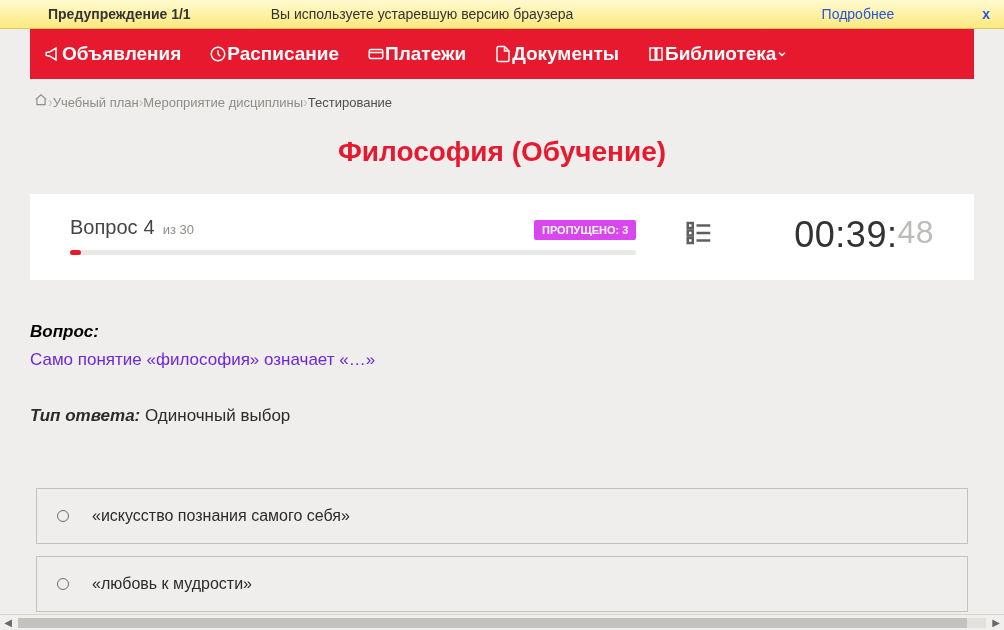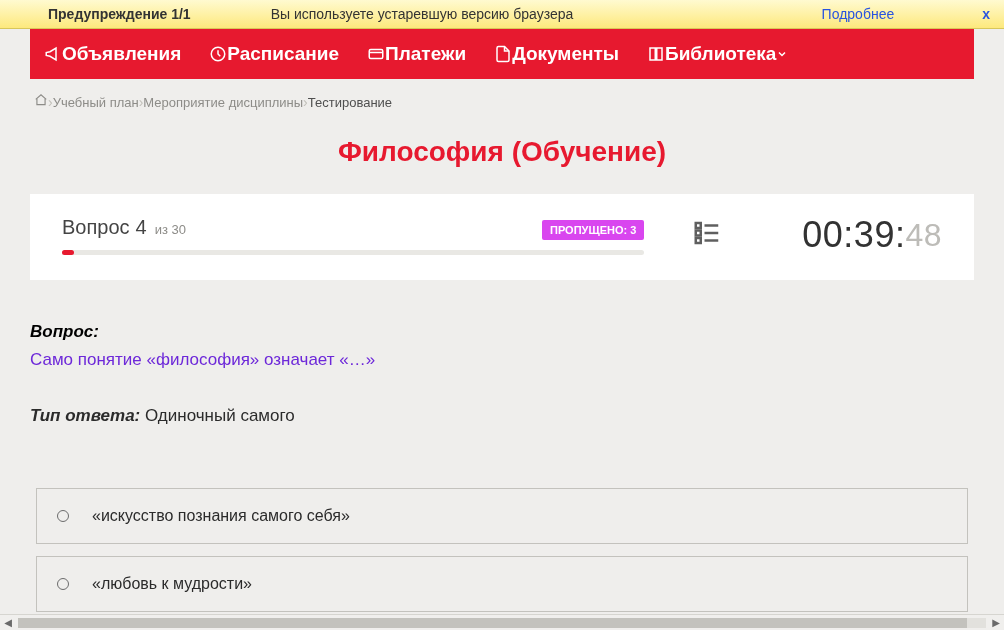--- a/index.html
+++ b/index.html
@@ -77,21 +77,21 @@
     color: #e7192f;
     font-size: 28px;
     font-weight: 700;
     margin: 12px 0 26px;
   }
 
   
   .card {
     background: #fff;
     margin: 0 30px 42px;
-    padding: 20px 32px 24px;
+    padding: 20px 40px 24px;
     display: flex;
     align-items: center;
   }
   .card-left { flex: 1; }
   .q-line {
     display: flex;
     align-items: baseline;
     gap: 6px;
   }
   .q-label { font-size: 20px; color: #444; }
@@ -125,21 +125,21 @@
     color: #5f5f5f;
   }
   .timer {
     margin-left: 80px;
     font-size: 36px;
     color: #323232;
     font-weight: 400;
     letter-spacing: 0.5px;
     font-variant-numeric: tabular-nums;
     display: flex;
-    align-items: center;
+    align-items: flex-start;
   }
   .timer-sec { color: #bdbcb8; font-size: 32px; }
 
   
   .qbody { margin: 0 30px; }
   .qh {
     color: #000000;
     font-size: 17px;
     font-style: italic;
     font-weight: 700;
@@ -322,21 +322,21 @@
         <span class="timer-sec">48</span>
     </div>
   </div>
 
   <div class="qbody">
     <div class="qh">Вопрос:</div>
     <div class="qtext">Само понятие «философия» означает «…»</div>
     <div class="type-line">
       <b>Тип ответа:</b>
       <span> </span>
-      <span>Одиночный самого</span>
+      <span>Одиночный выбор</span>
     </div>
   </div>
 
   <div class="answers">
     <div class="answer">
       <span class="radio"></span>
       <span>«искусство познания самого себя»</span>
     </div>
     <div class="answer">
       <span class="radio"></span>

